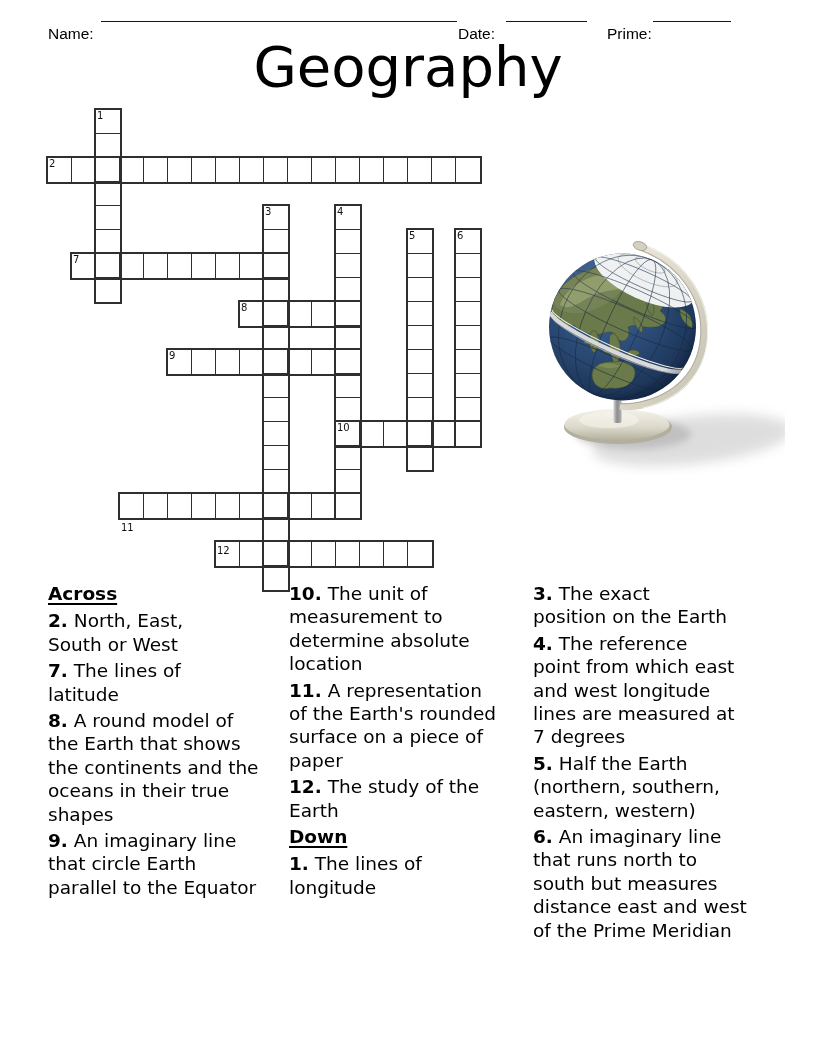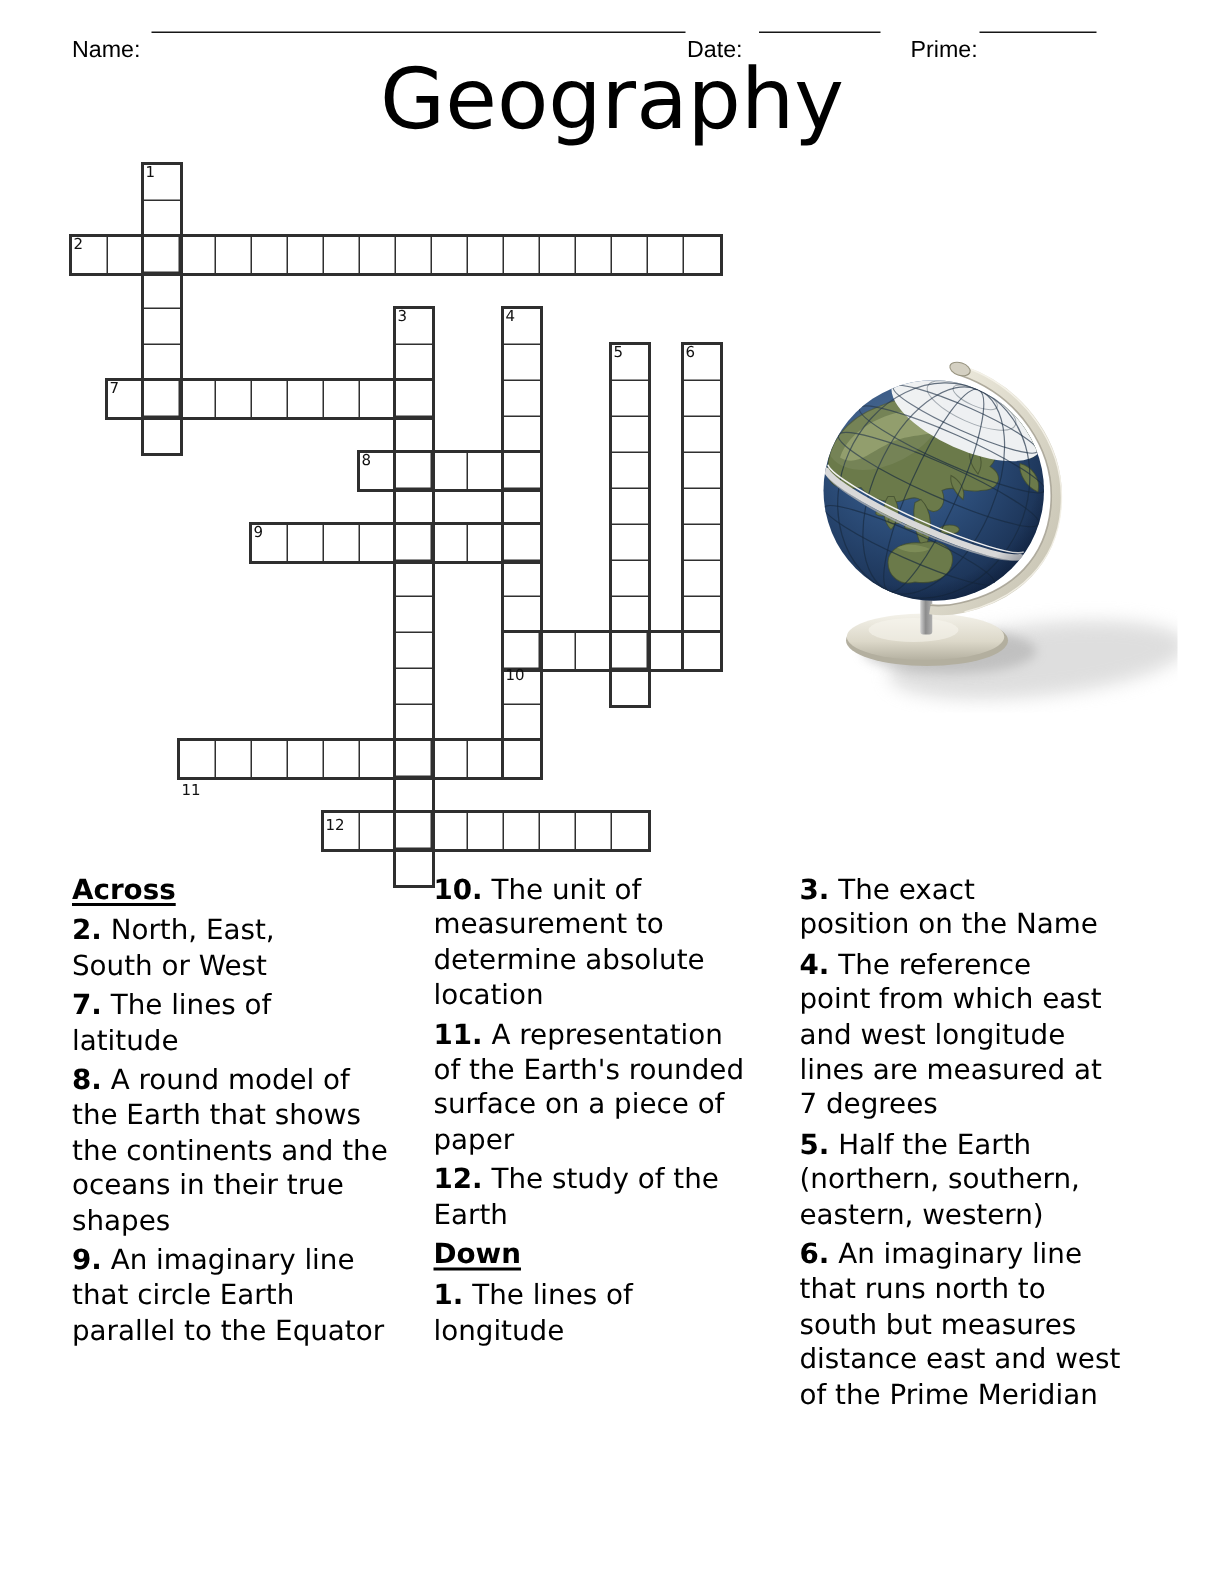--- a/index.html
+++ b/index.html
@@ -167,21 +167,21 @@
       </div>
       <span class="cellnum" style="left: 169px; top: 351px;">9</span>
       <div class="word across" style="left: 334px; top: 420px; width: 148px; height: 28px;">
         <div class="cell"></div>
         <div class="cell"></div>
         <div class="cell"></div>
         <div class="cell"></div>
         <div class="cell"></div>
         <div class="cell"></div>
       </div>
-      <span class="cellnum" style="left: 337px; top: 446px;">10</span>
+      <span class="cellnum" style="left: 337px; top: 423px;">10</span>
       <div class="word across" style="left: 118px; top: 492px; width: 244px; height: 28px;">
         <div class="cell"></div>
         <div class="cell"></div>
         <div class="cell"></div>
         <div class="cell"></div>
         <div class="cell"></div>
         <div class="cell"></div>
         <div class="cell"></div>
         <div class="cell"></div>
         <div class="cell"></div>
@@ -332,21 +332,21 @@
 surface on a piece of
 paper</span></p>
       <p class="clue"><b class="clue-num">12.</b> <span class="clue-text">The study of the
 Earth</span></p>
       <p class="clue-heading"><span>Down</span></p>
       <p class="clue"><b class="clue-num">1.</b> <span class="clue-text">The lines of
 longitude</span></p>
     </div>
   <div class="clue-col" id="clue-col-2" style="left:533px;width:258px">
       <p class="clue"><b class="clue-num">3.</b> <span class="clue-text">The exact
-position on the Name</span></p>
+position on the Earth</span></p>
       <p class="clue"><b class="clue-num">4.</b> <span class="clue-text">The reference
 point from which east
 and west longitude
 lines are measured at
 7 degrees</span></p>
       <p class="clue"><b class="clue-num">5.</b> <span class="clue-text">Half the Earth
 (northern, southern,
 eastern, western)</span></p>
       <p class="clue"><b class="clue-num">6.</b> <span class="clue-text">An imaginary line
 that runs north to

